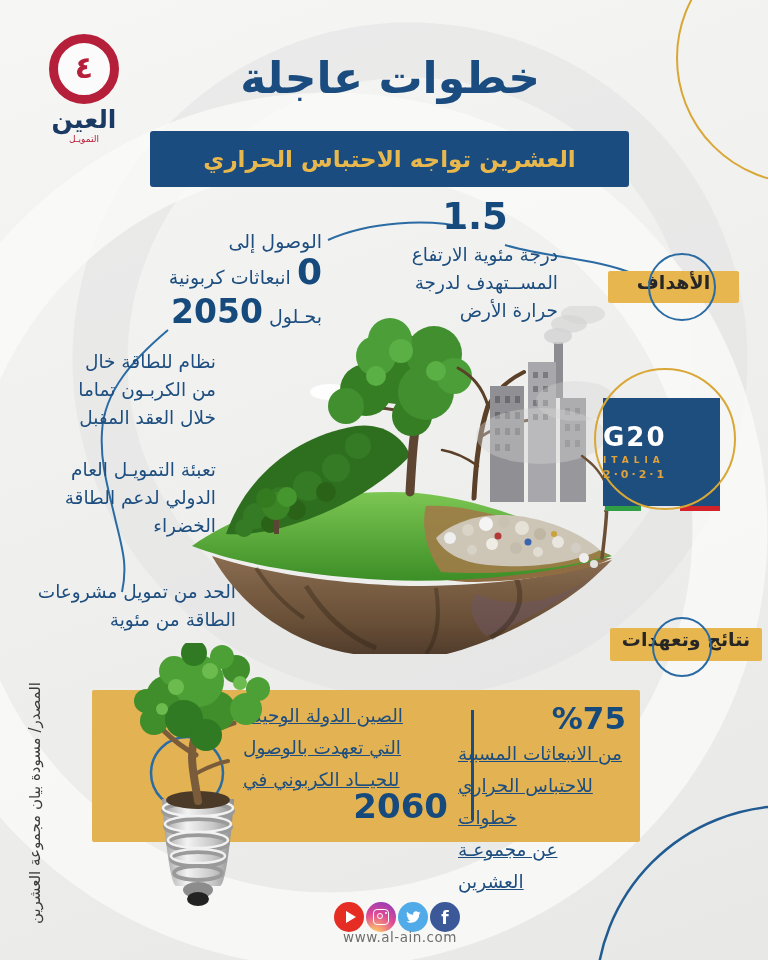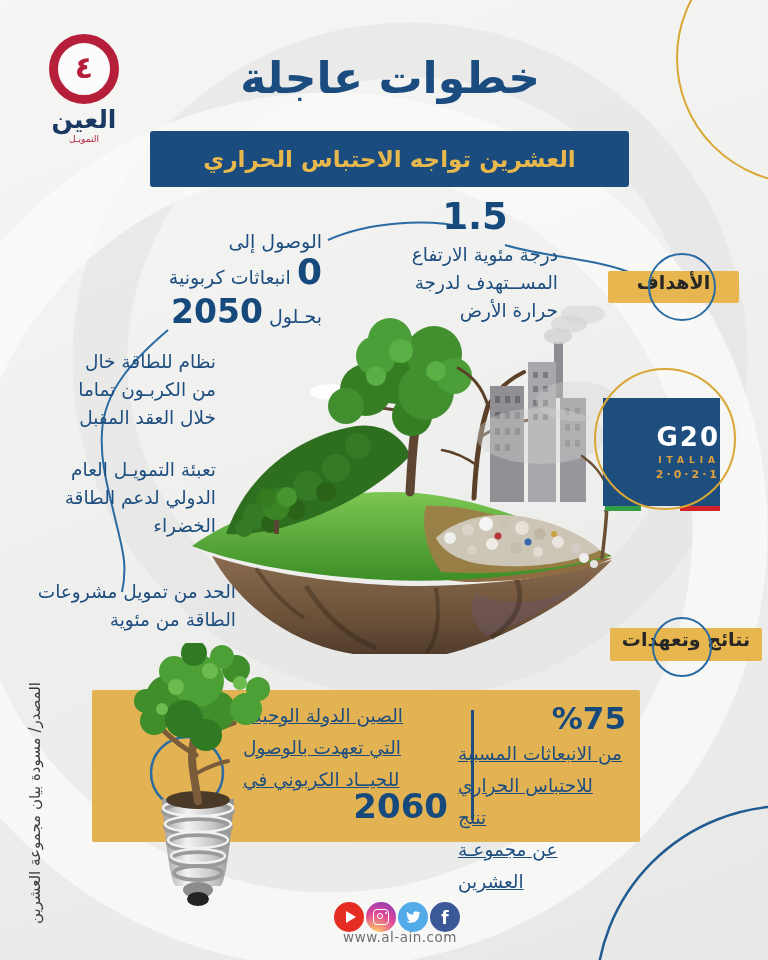--- a/index.html
+++ b/index.html
@@ -48,23 +48,23 @@
     border-radius:2px;margin-left:25px;}
   .badge span{color:#262626;font-size:19px;font-weight:bold;}
   .badge-goals{left:583px;top:271px;width:131px;height:32px;}
   .badge-results{left:585px;top:628px;width:152px;height:33px;}
   .ring-blue{border:2.5px solid #2a6ba3;border-radius:50%;background:transparent;z-index:5;}
   .ring-goals{left:648px;top:253px;width:64px;height:64px;}
   .ring-results{left:652px;top:617px;width:56px;height:56px;}
 
   
   .g20-square{left:603px;top:398px;width:117px;height:108px;background:#1d4e7e;
-    display:flex;flex-direction:column;align-items:flex-end;justify-content:center;z-index:3;}
+    display:flex;flex-direction:column;align-items:flex-start;justify-content:center;z-index:3;}
   .g20-name{color:#ffffff;font-size:26px;font-weight:bold;letter-spacing:2px;line-height:1;}
-  .g20-country{color:#e0a23d;font-size:9px;font-weight:bold;letter-spacing:5px;margin-top:5px;padding-left:44px;}
+  .g20-country{color:#e0a23d;font-size:9px;font-weight:bold;letter-spacing:5px;margin-top:5px;}
   .g20-year{color:#e0a23d;font-size:11px;font-weight:bold;letter-spacing:3px;margin-top:3px;}
   .g20-ring{left:594px;top:368px;width:138px;height:138px;border:2px solid #d9a736;
     border-radius:50%;z-index:4;}
   .flag-green{left:605px;top:506px;width:36px;height:5px;background:#2f9e44;z-index:3;}
   .flag-red{left:680px;top:506px;width:40px;height:5px;background:#d2232a;z-index:3;}
 
   
   .ybox{left:92px;top:690px;width:548px;height:152px;background:#e2b253;border-radius:2px;}
   .ybox .para{position:absolute;direction:rtl;text-align:left;white-space:pre-line;
     color:#1d4e7f;font-size:18.5px;line-height:32px;text-decoration:underline;}
@@ -332,21 +332,21 @@
   <div class="abs ring-blue ring-results"></div>
 
   <div class="abs ybox">
     <div class="para china">الصين الدولة الوحيدة
 التي تعهدت بالوصول
 للحيــاد الكربوني في</div>
     <div class="china-year">2060</div>
     <div class="ydivider"></div>
     <div class="emis-pct">%75</div>
     <div class="para emis">من الانبعاثات المسببة
-للاحتباس الحراري تنتج
+للاحتباس الحراري خطوات
 عن مجموعـة العشرين</div>
   </div>
 
   <svg class="abs" style="left:110px;top:643px;z-index:3;" width="180" height="270" viewBox="0 0 180 270">
     <defs>
       <linearGradient id="metal" x1="0" y1="0" x2="1" y2="0">
         <stop offset="0" stop-color="#9e9e9e"></stop>
           <stop offset="0.35" stop-color="#f2f2f2"></stop>
         <stop offset="0.7" stop-color="#c9c9c9"></stop>
           <stop offset="1" stop-color="#8f8f8f"></stop>

